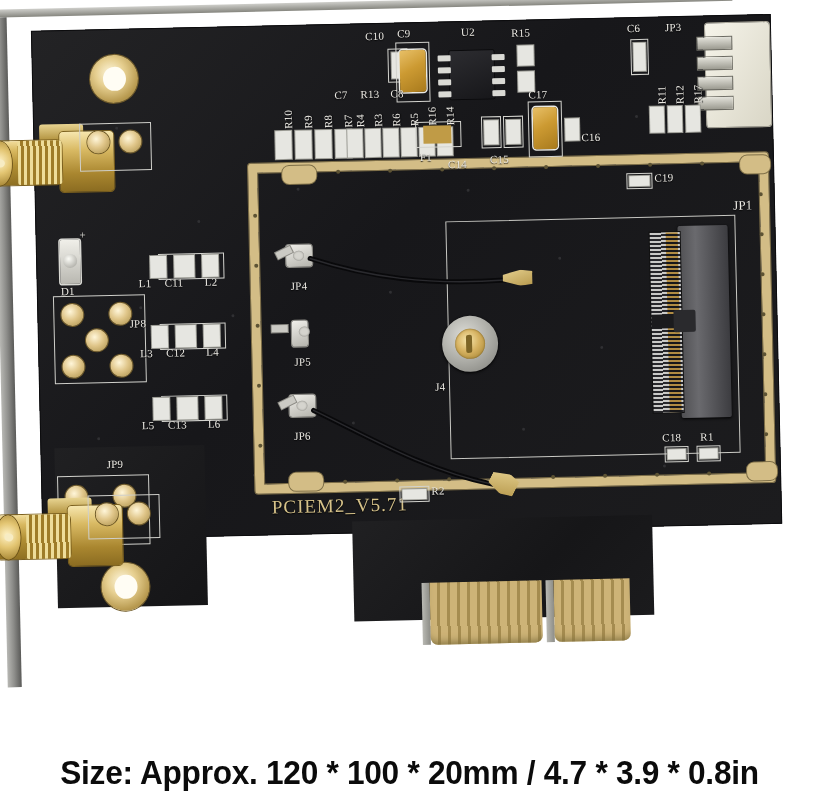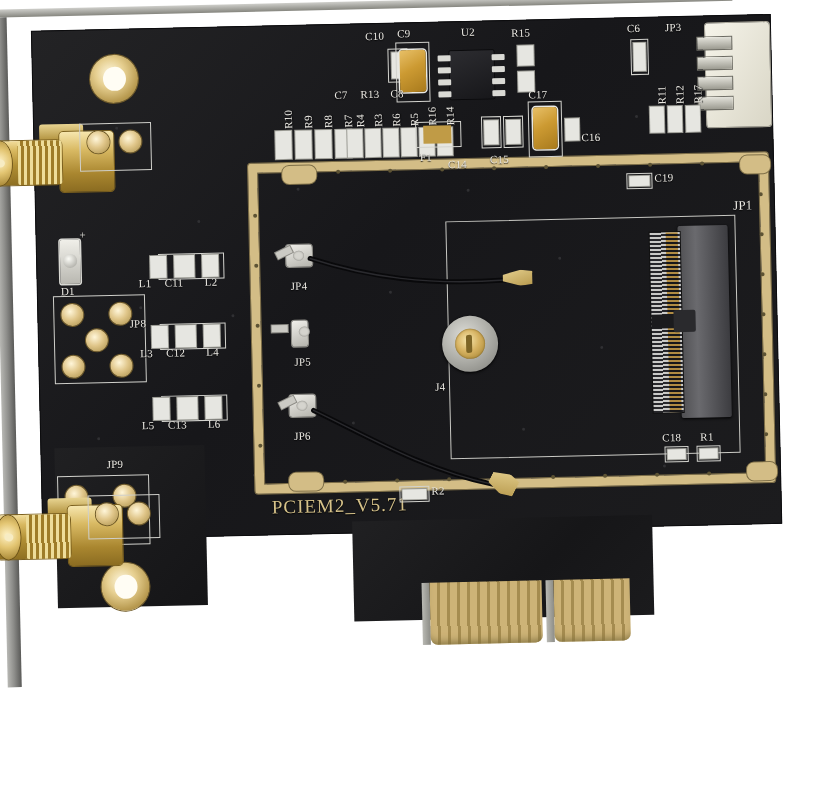--- a/index.html
+++ b/index.html
@@ -482,14 +482,17 @@
       <div class="pad-box" style="left:84px;top:488px;width:72px;height:44px"></div>
 
       <div class="fing-edge" style="left:416px;top:583px"></div>
       <div class="fingers" id="fing-a"></div>
       <div class="fing-edge" style="left:540px;top:583px"></div>
       <div class="fingers" id="fing-b"></div>
 
     </div>
   </div>
 
+  <div id="caption">
+    <span id="caption-text">Size: Approx. 120 * 100 * 20mm / 4.7 * 3.9 * 0.8in</span>
+  </div>
 
 </div>
 
 </body></html>

